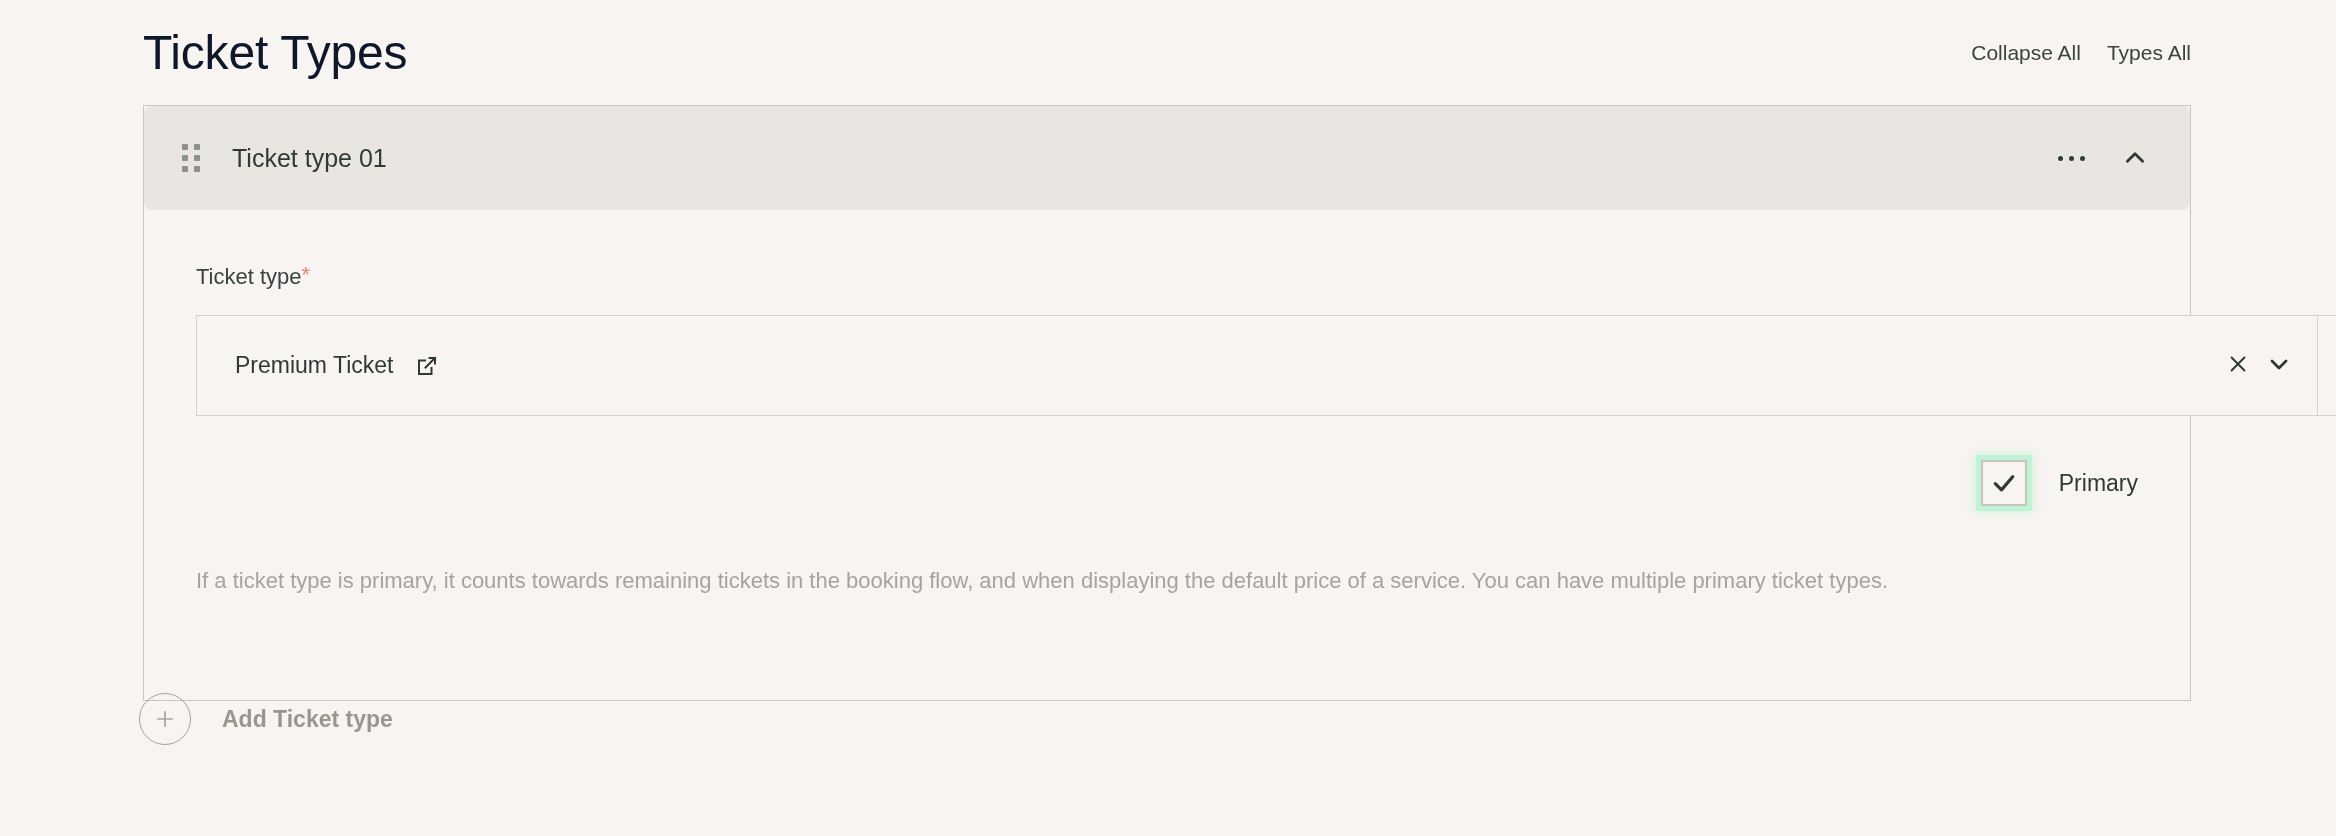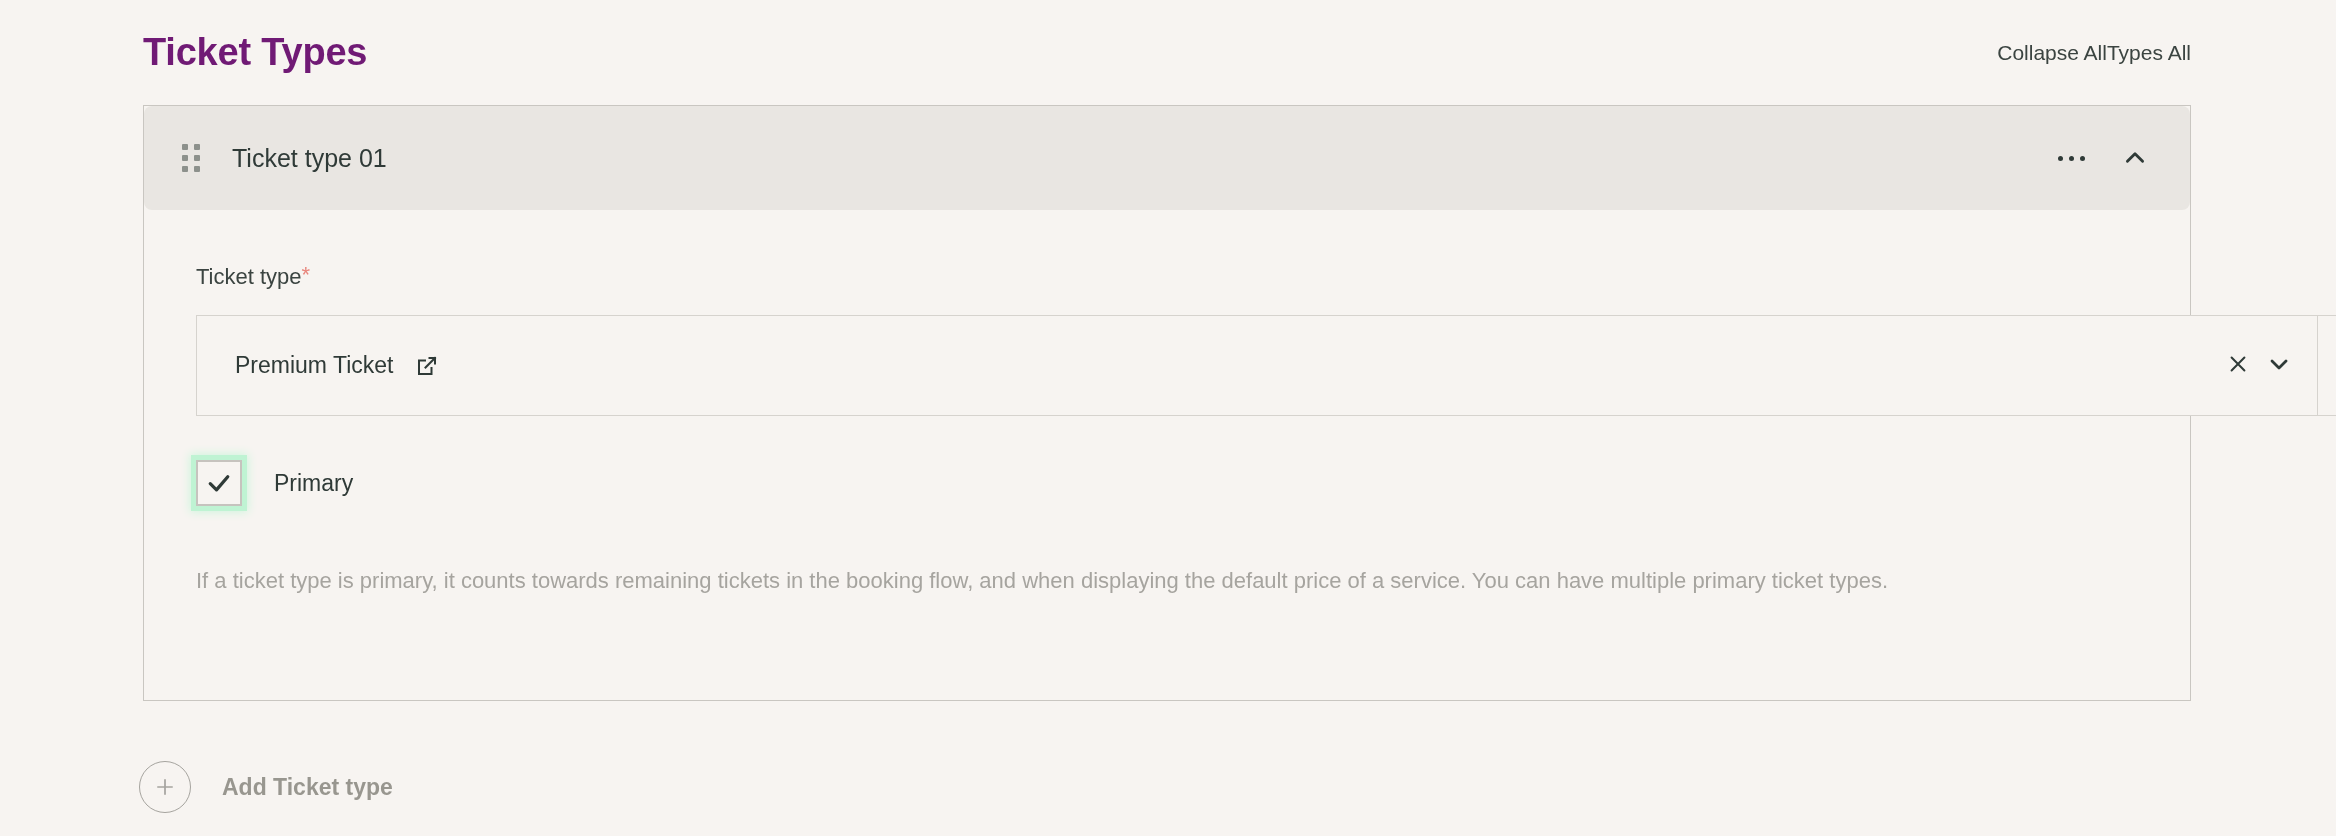--- a/index.html
+++ b/index.html
@@ -25,30 +25,31 @@
     left: 143px;
     top: 14px;
     width: 2048px;
     height: 78px;
     display: flex;
     align-items: center;
     justify-content: space-between;
   }
 
   .page-title {
-    font-size: 38px;
-    font-weight: 700;
-    color: #701a75;
+    font-size: 48px;
+    font-weight: 400;
+    color: #0f172a;
     letter-spacing: -0.2px;
     line-height: 1.1;
   }
 
   .header-actions {
     display: flex;
     align-items: flex-start;
+    gap: 26px;
     padding-bottom: 2px;
   }
 
   .header-link {
     font-size: 21px;
     color: #3b4441;
     cursor: pointer;
     line-height: 1;
     white-space: nowrap;
   }
@@ -186,20 +187,21 @@
     cursor: pointer;
     color: #2f3a37;
   }
 
   
   .checkbox-row {
     margin-top: 43px;
     display: flex;
     align-items: center;
     height: 48px;
+    justify-content: flex-end;
   }
 
   .checkbox-focus {
     width: 46px;
     height: 46px;
     display: flex;
     align-items: center;
     justify-content: center;
     box-shadow: 0 0 0 5px #bff3d3, 0 0 9px 6px #cdf5dc;
     background: #f7f4f1;
@@ -229,21 +231,21 @@
     font-size: 22px;
     line-height: 1.55;
     color: #a6a49f;
     max-width: 1860px;
   }
 
   
   .add-row {
     position: absolute;
     left: 139px;
-    top: 761px;
+    top: 693px;
     display: flex;
     align-items: center;
     cursor: pointer;
   }
 
   .add-circle {
     width: 52px;
     height: 52px;
     border: 1.5px solid #a6a49f;
     border-radius: 50%;

